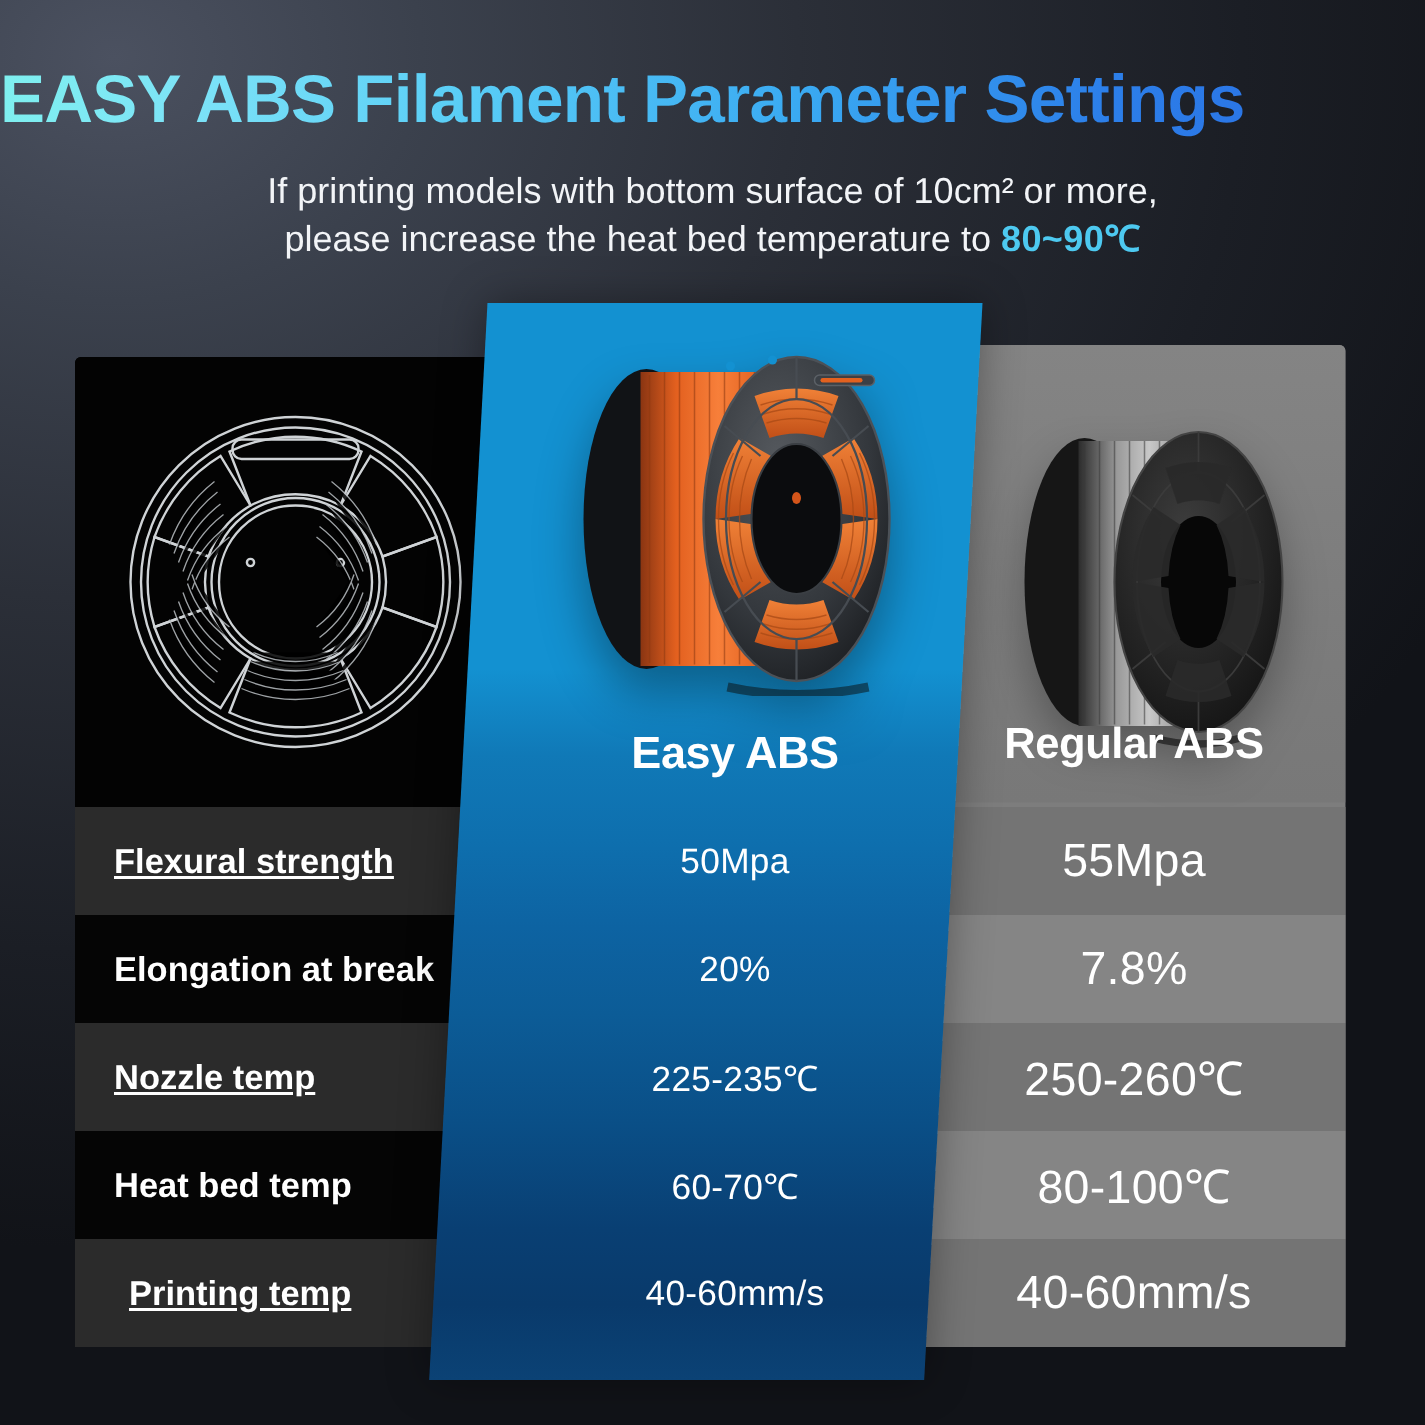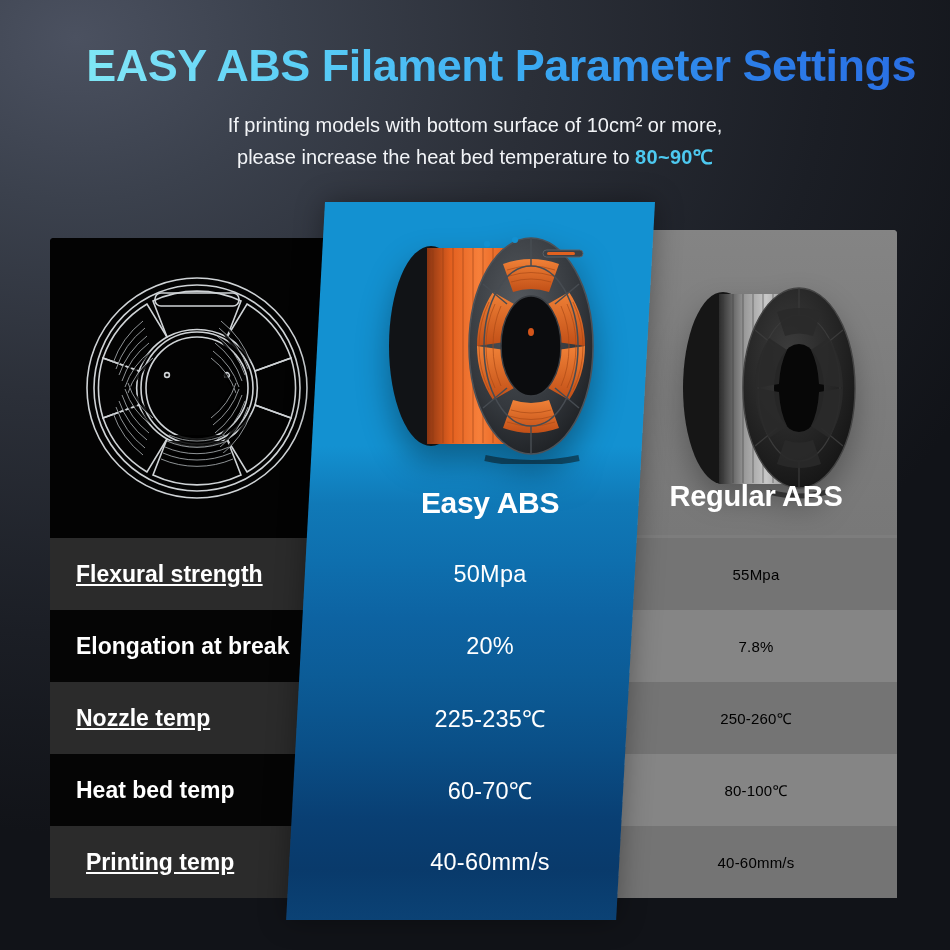--- a/index.html
+++ b/index.html
@@ -11,30 +11,30 @@
   .stage{
     position:relative;width:950px;height:950px;
     background:
       radial-gradient(120% 95% at 8% 4%, #4b5160 0%, #3b414d 18%, #2b2f38 40%, #1b1e25 66%, #111318 88%),
       linear-gradient(135deg,#41464f 0%,#24272e 45%,#131519 100%);
     overflow:hidden;
   }
 
   
   .title{
-    position:absolute;top:40px;left:0;width:916px;text-align:right;
+    position:absolute;top:40px;left:0;width:916px;text-align:left;
     font-size:45px;font-weight:700;letter-spacing:-0.5px;
     background:linear-gradient(100deg,#7ff0ef 0%,#7de3f7 14%,#59cdf6 34%,#3aaaf2 58%,#2c7fe9 80%,#2a6fe4 100%);
     -webkit-background-clip:text;background-clip:text;
     -webkit-text-fill-color:transparent;color:transparent;
     text-shadow:none;
   }
   .sub{
     position:absolute;left:0;width:950px;text-align:center;
-    color:#f2f4f7;font-size:20px;font-weight:500;line-height:1.28;
+    color:#f2f4f7;font-size:24px;font-weight:500;line-height:1.28;
   }
   .sub.l1{top:113px;}
   .sub.l2{top:145px;}
   .hot{color:#4dc9f0;font-weight:700;letter-spacing:0.3px;}
 
   
   .panel-left{
     position:absolute;left:50px;top:238px;width:293px;height:659px;
     background:#050505;border-radius:4px;overflow:hidden;
   }
@@ -70,21 +70,21 @@
   }
   .val-mid{
     position:absolute;width:330px;height:72px;
     display:flex;align-items:center;justify-content:center;
     color:#ffffff;font-size:23.5px;font-weight:400;letter-spacing:.2px;
     z-index:8;
   }
   .val-right{
     position:absolute;left:615px;width:282px;height:72px;
     display:flex;align-items:center;justify-content:center;
-    color:#000000;font-size:15px;font-weight:400;letter-spacing:.2px;
+    color:#ffffff;font-size:31px;font-weight:400;letter-spacing:.2px;
     z-index:3;
   }
   .rw-dark{background:#050505;}
   .rw-grey{background:#2b2b2b;text-decoration:underline;}
   .gr-a{background:#747474;}
   .gr-b{background:#858585;}
 
   
   .hdr-mid{
     position:absolute;left:0;top:0;width:330px;height:70px;

